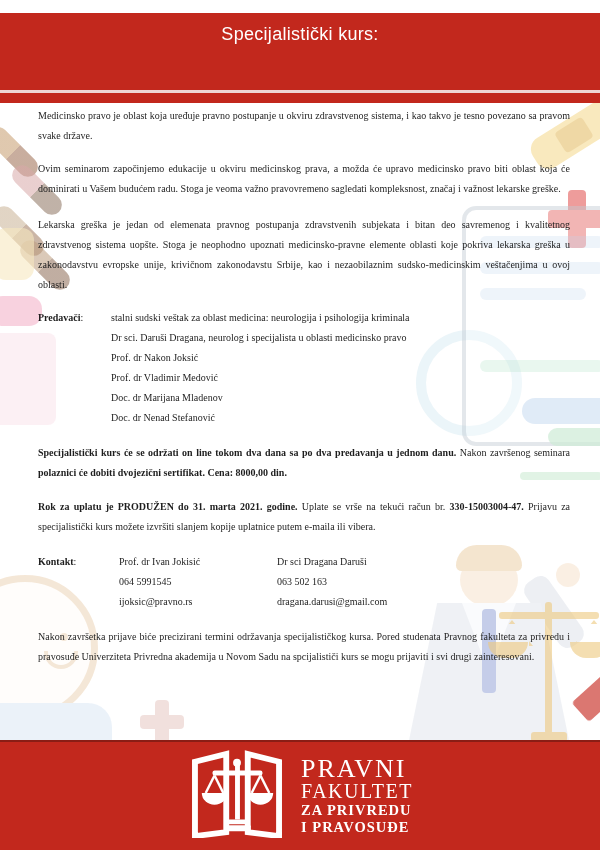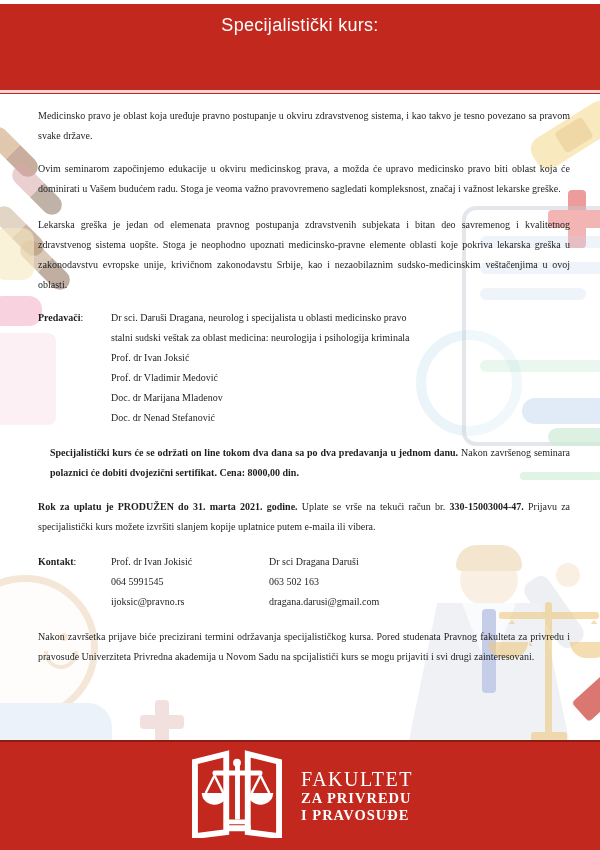--- a/index.html
+++ b/index.html
@@ -36,21 +36,21 @@
   .lawyer-shirt{
     width:54px;height:70px;background:#f7f9fc;
     clip-path:polygon(0 0,100% 0,50% 100%);
   }
   .tie{width:14px;height:84px;background:#96a6d8;border-radius:4px;}
   .scale-pan{width:40px;height:16px;background:#edc97e;border-radius:0 0 20px 20px;}
   .scale-str{width:34px;height:22px;border:4px solid #edc97e;border-bottom:none;
     clip-path:polygon(50% 0,100% 100%,0 100%);background:transparent;}
   
   .header{
-    position:absolute;top:4px;left:0;right:0;height:90px;
+    position:absolute;top:13px;left:0;right:0;height:90px;
     background:#c2281d;z-index:2;text-align:center;
   }
   .header .kicker{
     margin-top:11px;
     font-family:"Liberation Sans", sans-serif;
     font-size:18px;color:#ffffff;letter-spacing:.3px;
   }
   .header .script-title{
     margin-top:6px;
     font-family:"DejaVu Serif", serif;
@@ -63,21 +63,21 @@
     position:absolute;top:93px;left:0;right:0;z-index:1;
     padding:13px 30px 0 38px;
     font-size:10px;line-height:20px;text-align:justify;
   }
   .content p{margin:0 0 13px 0;}
   .row{display:flex;margin:3px 0 15px 0;text-align:left;}
   .row .label-col{width:73px;flex:0 0 73px;font-weight:bold;}
   .row .label-col .colon{font-weight:normal;}
   .lect-items div{line-height:20px;white-space:nowrap;}
   .contact-cols{display:flex;flex:1;}
-  .contact-col1{width:158px;flex:0 0 158px;}
+  .contact-col1{width:158px;flex:0 0 158px;margin-left:8px;}
   .contact-col div{line-height:20px;}
   
   .footer{
     position:absolute;top:740px;left:0;right:0;bottom:0;
     background:#c2281d;border-top:2px solid #8a1d15;z-index:2;
     display:flex;align-items:center;justify-content:center;
   }
   .logo{display:flex;align-items:center;}
   .logo-text{margin-left:14px;color:#ffffff;font-family:"Liberation Serif", serif;}
   .logo-l1{font-size:26px;line-height:24px;letter-spacing:2px;}
@@ -155,30 +155,30 @@
   <div class="divider"></div>
 
   <div class="content">
     <p>Medicinsko pravo je oblast koja uređuje pravno postupanje u okviru zdravstvenog sistema, i kao takvo je tesno povezano sa pravom svake države.</p>
     <p style="margin-bottom:16px;">Ovim seminarom započinjemo edukacije u okviru medicinskog prava, a možda će upravo medicinsko pravo biti oblast koja će dominirati u Vašem budućem radu. Stoga je veoma važno pravovremeno sagledati kompleksnost, značaj i važnost lekarske greške.</p>
     <p>Lekarska greška je jedan od elemenata pravnog postupanja zdravstvenih subjekata i bitan deo savremenog i kvalitetnog zdravstvenog sistema uopšte. Stoga je neophodno upoznati medicinsko-pravne elemente oblasti koje pokriva lekarska greška u zakonodavstvu evropske unije, krivičnom zakonodavstu Srbije, kao i nezaobilaznim sudsko-medicinskim veštačenjima u ovoj oblasti.</p>
 
     <div class="row">
       <div class="label-col"><span>Predavači</span><span class="colon">:</span></div>
       <div class="lect-items">
+        <div>stalni sudski veštak za oblast medicina: neurologija i psihologija kriminala</div>
         <div>Dr sci. Daruši Dragana, neurolog i specijalista u oblasti medicinsko pravo</div>
-        <div>stalni sudski veštak za oblast medicina: neurologija i psihologija kriminala</div>
-        <div>Prof. dr Ivan Joksić</div>
+        <div>Prof. dr Nakon Joksić</div>
         <div>Prof. dr Vladimir Medović</div>
         <div>Doc. dr Marijana Mladenov</div>
         <div>Doc. dr Nenad Stefanović</div>
       </div>
     </div>
 
-    <p style="margin-bottom:14px;margin-left:12px;"><b>Specijalistički kurs će se održati on line tokom dva dana sa po dva predavanja u jednom danu.</b><span> Nakon završenog seminara </span><b>polaznici će dobiti dvojezični sertifikat. Cena: 8000,00 din.</b></p>
+    <p style="margin-bottom:14px;"><b>Specijalistički kurs će se održati on line tokom dva dana sa po dva predavanja u jednom danu.</b><span> Nakon završenog seminara </span><b>polaznici će dobiti dvojezični sertifikat. Cena: 8000,00 din.</b></p>
 
     <p style="margin-bottom:15px;"><b>Rok za uplatu je PRODUŽEN do 31. marta 2021. godine.</b><span> Uplate se vrše na tekući račun br. </span><b>330-15003004-47.</b><span> Prijavu za specijalistički kurs možete izvršiti slanjem kopije uplatnice putem e-maila ili vibera.</span></p>
 
     <div class="row">
       <div class="label-col"><span>Kontakt</span><span class="colon">:</span></div>
       <div class="contact-cols">
         <div class="contact-col contact-col1">
           <div>Prof. dr Ivan Jokisić</div>
           <div>064 5991545</div>
           <div>ijoksic@pravno.rs</div>
@@ -215,20 +215,21 @@
           </g>
           <g fill="#ffffff">
             <path d="M14,44 A13,12 0 0 0 40,44 Z"></path>
             <path d="M61,44 A13,12 0 0 0 87,44 Z"></path>
             <rect x="41" y="71" width="19" height="5" rx="1"></rect>
             <rect x="37" y="77" width="27" height="6" rx="1"></rect>
           </g>
         </svg>
       </span>
       <div class="logo-text">
+        <div class="logo-l1">PRAVNI</div>
         <div class="logo-l2">FAKULTET</div>
         <div class="logo-l3">ZA PRIVREDU</div>
         <div class="logo-l4">I PRAVOSUĐE</div>
       </div>
     </div>
   </div>
 
 </div>
 
 </body></html>

